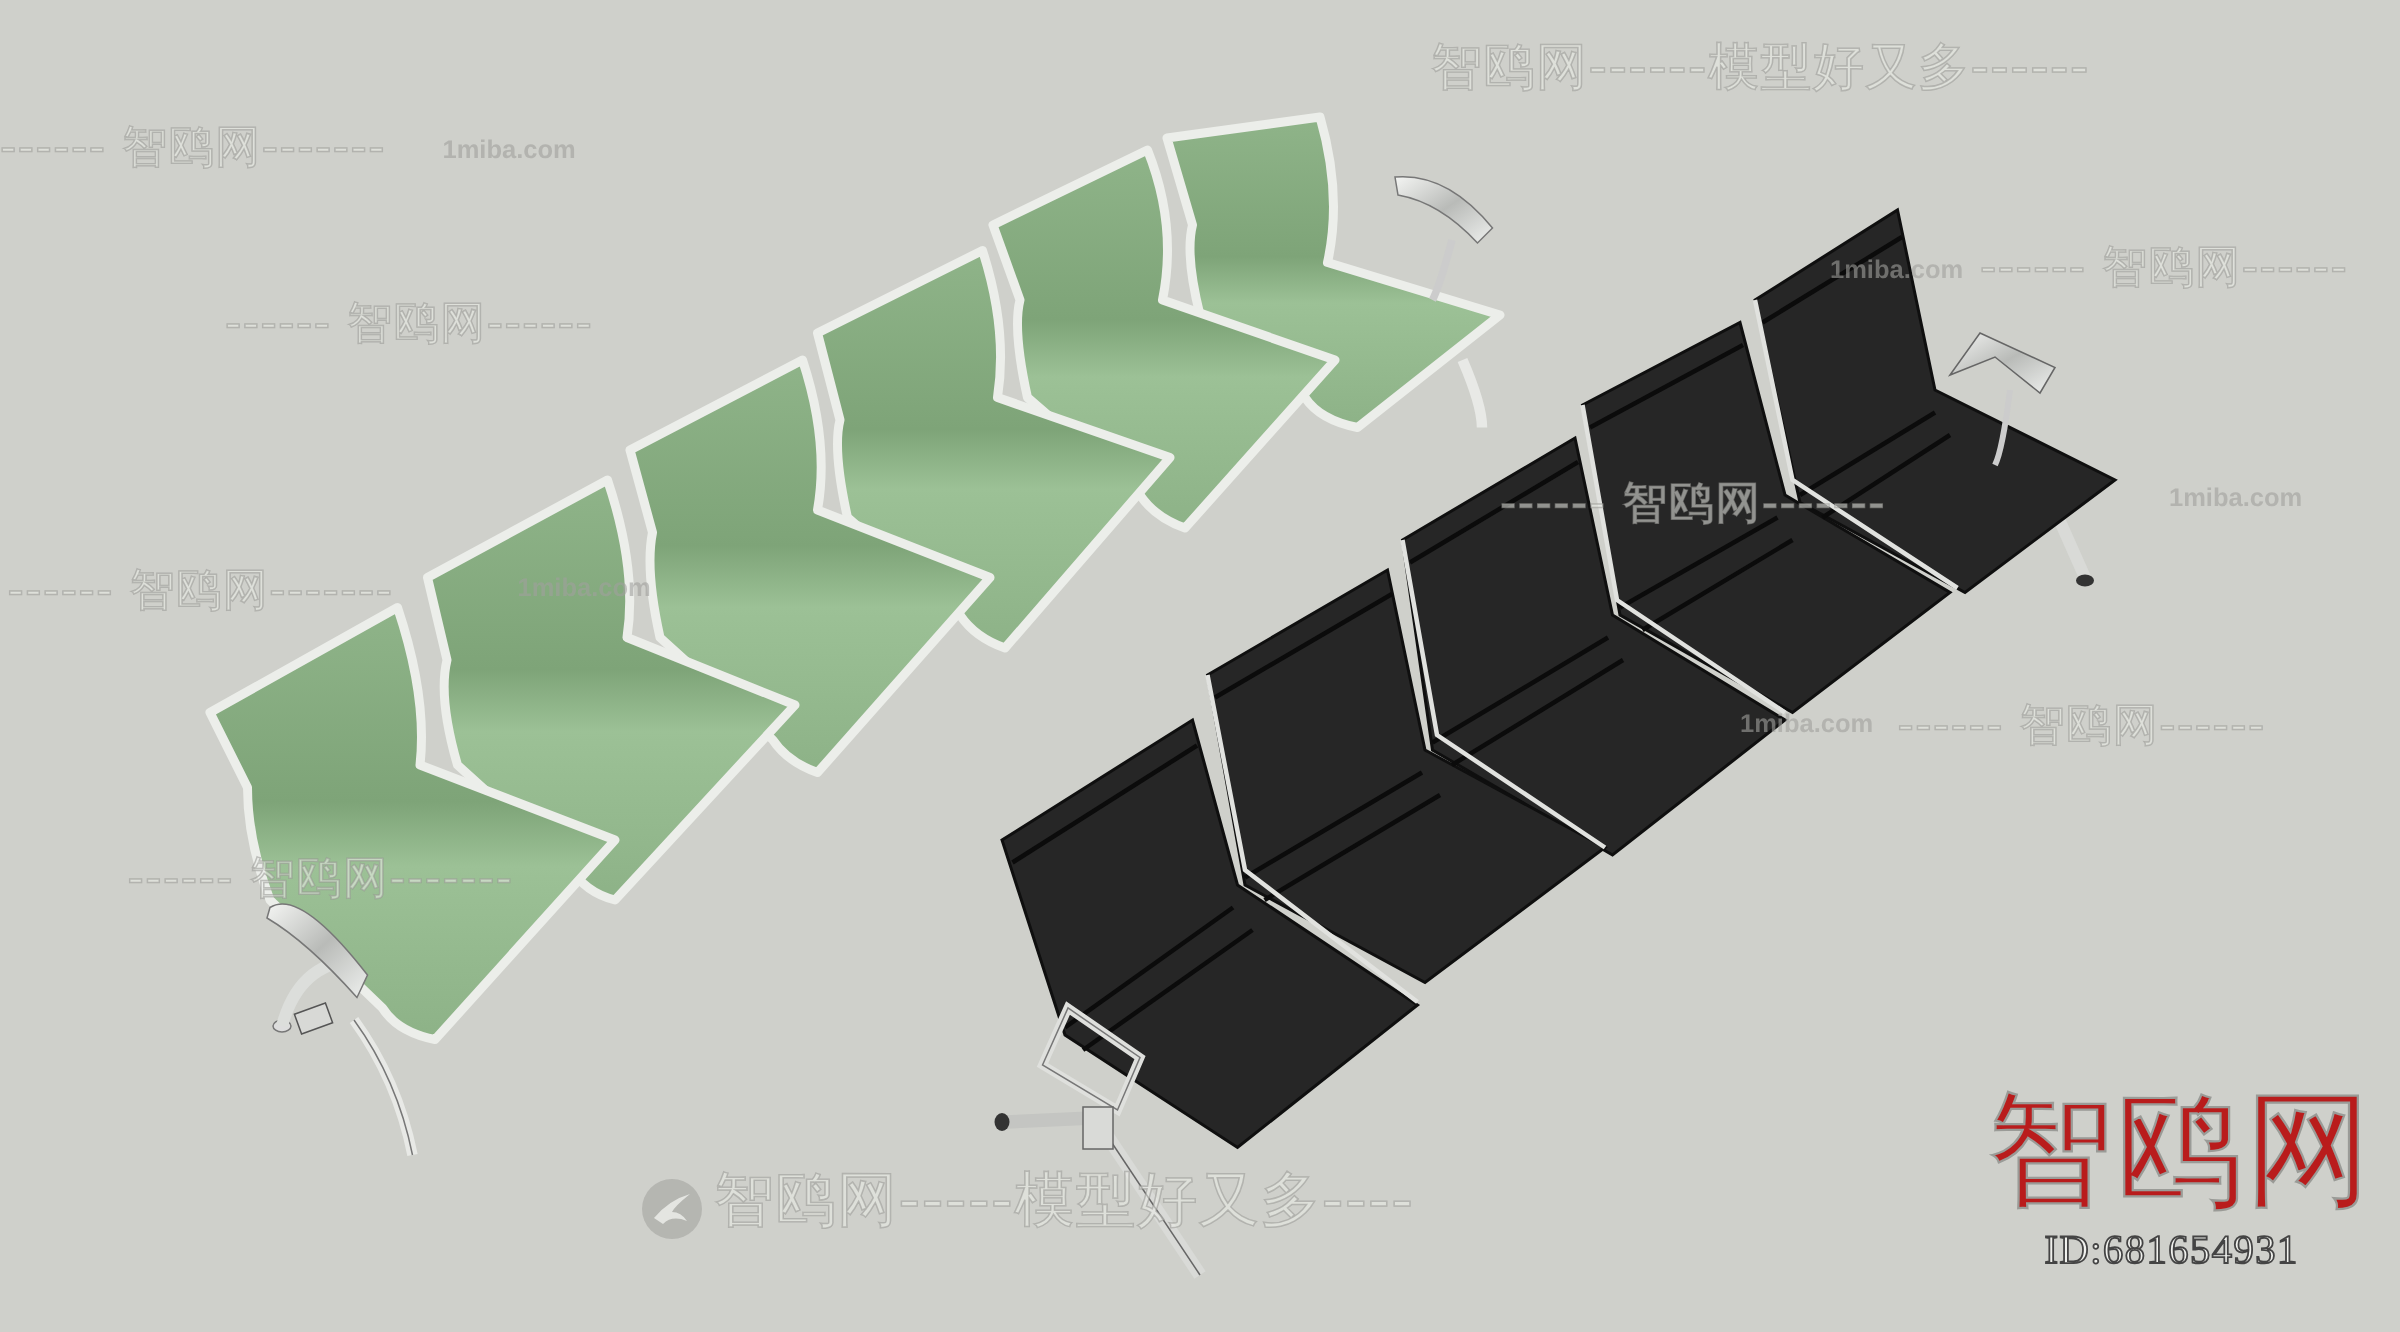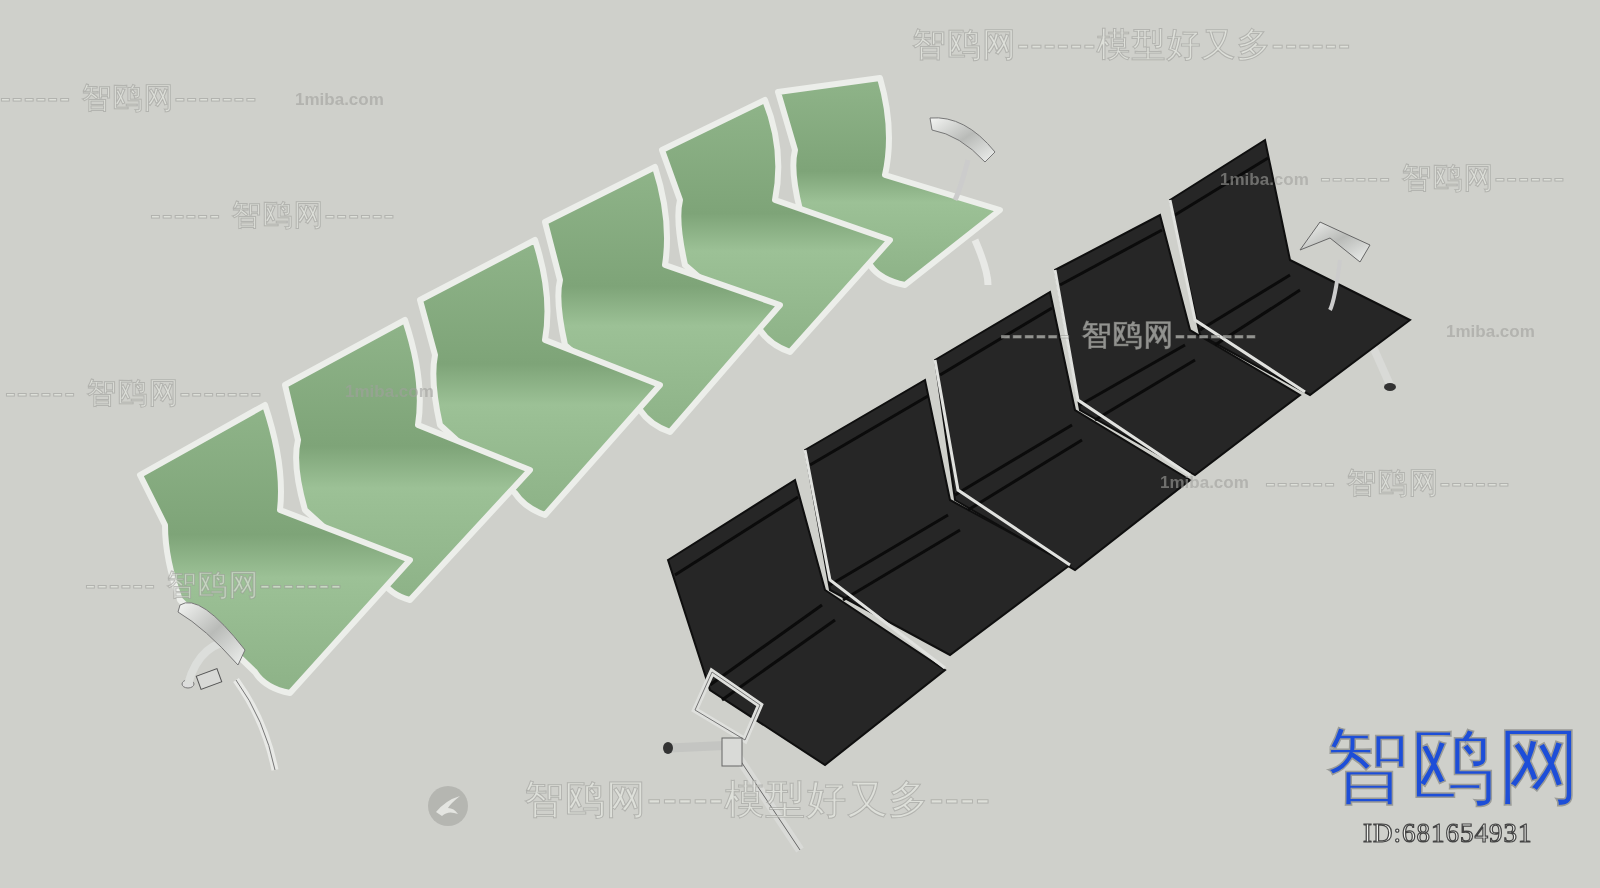--- a/index.html
+++ b/index.html
@@ -1,20 +1,20 @@
 <!DOCTYPE html>
 <html><head>
 <meta charset="utf-8">
 <style>
   html, body { margin:0; padding:0; }
   body { width:1600px; height:888px; background:#cfd0cb; overflow:hidden; position:relative; font-family:"DejaVu Sans", sans-serif; }
   .scene { position:absolute; left:0; top:0; width:1600px; height:888px; }
   .wm { position:absolute; color:rgba(235,236,232,0.55); -webkit-text-stroke:1px rgba(150,150,146,0.55); font-size:34px; white-space:nowrap; letter-spacing:1px; }
   .wm-small { position:absolute; color:rgba(160,160,156,0.6); font-size:17px; font-weight:bold; white-space:nowrap; font-family:"Liberation Sans", sans-serif; }
-  .wm-big { position:absolute; left:1325px; top:710px; font-size:84px; color:#1d4ed8; -webkit-text-stroke:1.5px #9a9b97; letter-spacing:2px; }
+  .wm-big { position:absolute; left:1325px; top:710px; font-size:84px; color:#b91c1c; -webkit-text-stroke:1.5px #9a9b97; letter-spacing:2px; }
   .wm-id { position:absolute; left:1363px; top:818px; font-size:27px; color:#f1f2ee; -webkit-text-stroke:1.2px #444; font-family:Liberation Serif, serif; letter-spacing:1px; }
   .logo { position:absolute; left:428px; top:786px; width:40px; height:40px; border-radius:50%; background:rgba(160,160,156,0.55); }
   .logo svg { width:40px; height:40px; }
 </style>
 </head>
 <body>
 
 <div class="scene">
 <svg width="1600" height="888" viewBox="0 0 1600 888">
   <defs>
@@ -97,36 +97,36 @@
 
     <path d="M1300 250 L1320 222 L1370 245 L1360 262 L1330 238 Z" fill="url(#chrome)" stroke="#666" stroke-width="1"></path>
     <path d="M1340 260 Q1335 300 1330 310" stroke="#ccc" stroke-width="4" fill="none"></path>
     <path d="M695 710 L712 672 L760 705 L745 740 Z" fill="none" stroke="#dfe0dd" stroke-width="6"></path>
     <path d="M695 710 L712 672 L760 705 L745 740 Z" fill="none" stroke="#777" stroke-width="1"></path>
     <rect x="722" y="738" width="20" height="28" fill="#d9dad7" stroke="#666" stroke-width="1"></rect>
   </g>
 </svg>
 
 
-<div class="wm" style="left:912px;top:22px;text-align:right;">智鸥网------模型好又多------</div>
+<div class="wm" style="left:954px;top:22px;text-align:right;">智鸥网------模型好又多------</div>
 <div class="wm" style="left:0px;top:78px;font-size:30px;">------ 智鸥网-------</div>
 <div class="wm-small" style="left:295px;top:90px;">1miba.com</div>
 <div class="wm" style="left:150px;top:195px;font-size:30px;">------ 智鸥网------</div>
 <div class="wm-small" style="left:1220px;top:170px;">1miba.com</div>
 <div class="wm" style="left:1320px;top:158px;font-size:30px;">------ 智鸥网------</div>
 <div class="wm" style="left:1000px;top:315px;font-size:30px;">------ 智鸥网-------</div>
 <div class="wm-small" style="left:1446px;top:322px;">1miba.com</div>
 <div class="wm" style="left:5px;top:373px;font-size:30px;">------ 智鸥网-------</div>
 <div class="wm-small" style="left:345px;top:382px;">1miba.com</div>
 <div class="wm-small" style="left:1160px;top:473px;">1miba.com</div>
 <div class="wm" style="left:1265px;top:463px;font-size:30px;">------ 智鸥网------</div>
 <div class="wm" style="left:85px;top:565px;font-size:30px;">------ 智鸥网-------</div>
 
 <div class="logo">
   <svg viewBox="0 0 40 40">
         <path d="M8 26 Q18 14 32 10 Q22 18 20 22 Q26 22 30 28 Q20 24 14 30 Z" fill="#e4e5e1"></path>
       </svg>
 </div>
-<div class="wm" style="left:476px;top:772px;font-size:40px;margin-left:48px;">智鸥网-----模型好又多----</div>
+<div class="wm" style="left:476px;top:772px;font-size:40px;">智鸥网-----模型好又多----</div>
 
 <div class="wm-big">智鸥网</div>
 <div class="wm-id">ID:681654931</div>
 </div>
 
 </body></html>

